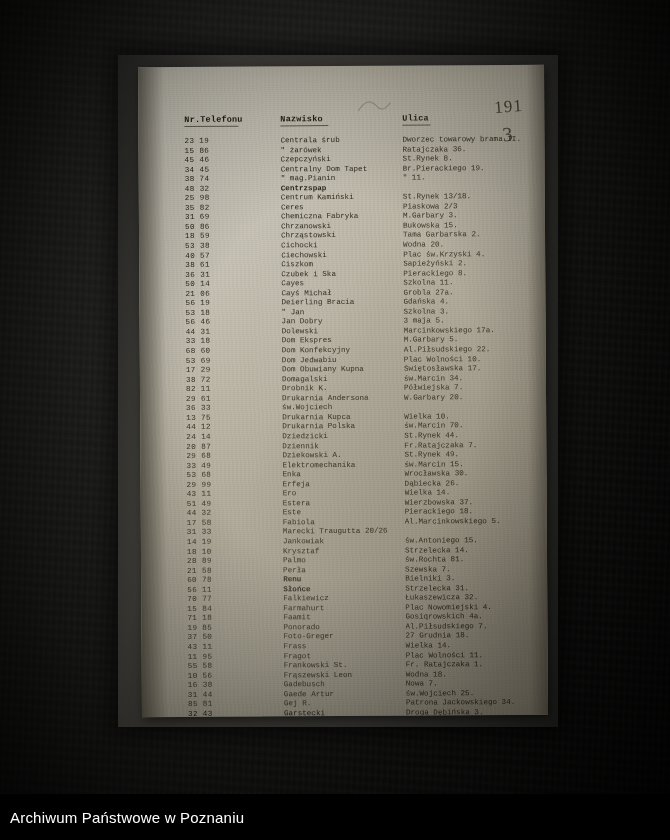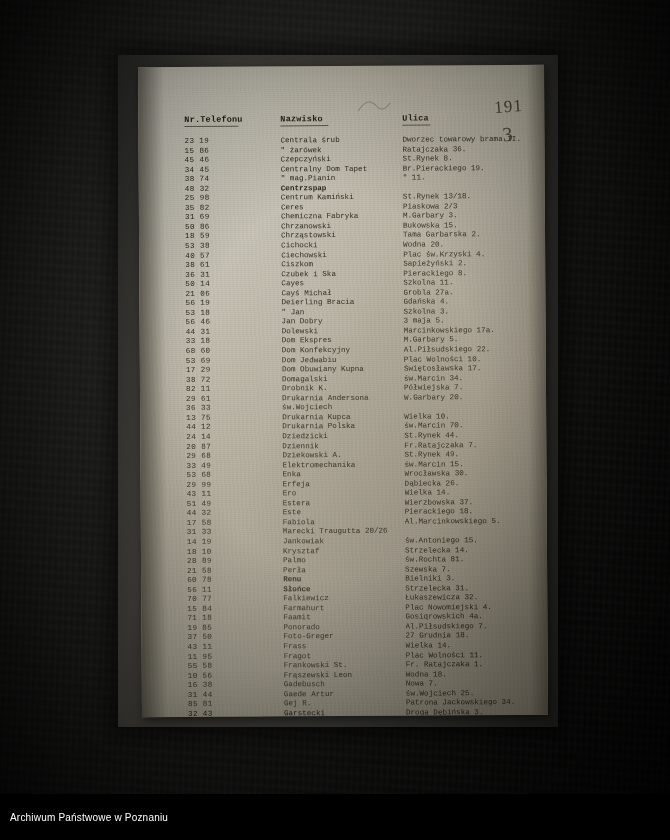--- a/index.html
+++ b/index.html
@@ -214,21 +214,21 @@
     position: absolute;
     left: 0;
     right: 0;
     bottom: 0;
     height: 46px;
     background: #000;
     color: #fff;
     display: flex;
     align-items: center;
     padding-left: 10px;
-    font-size: 10px;
+    font-size: 15px;
     letter-spacing: .2px;
     font-family: "Liberation Sans", sans-serif;
   }
 </style>
 </head>
 <body>
 
 <div class="viewer">
   <div class="backdrop"></div>
   <div class="binder"></div>

